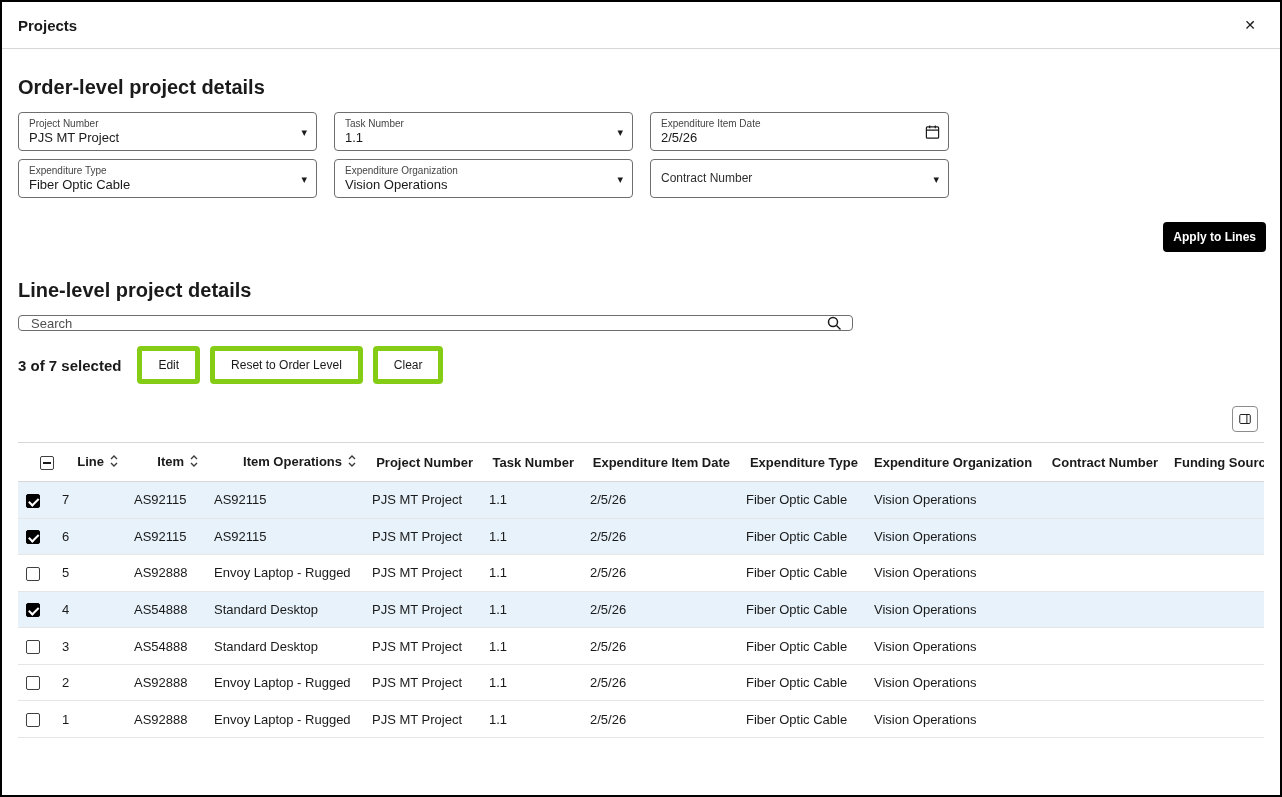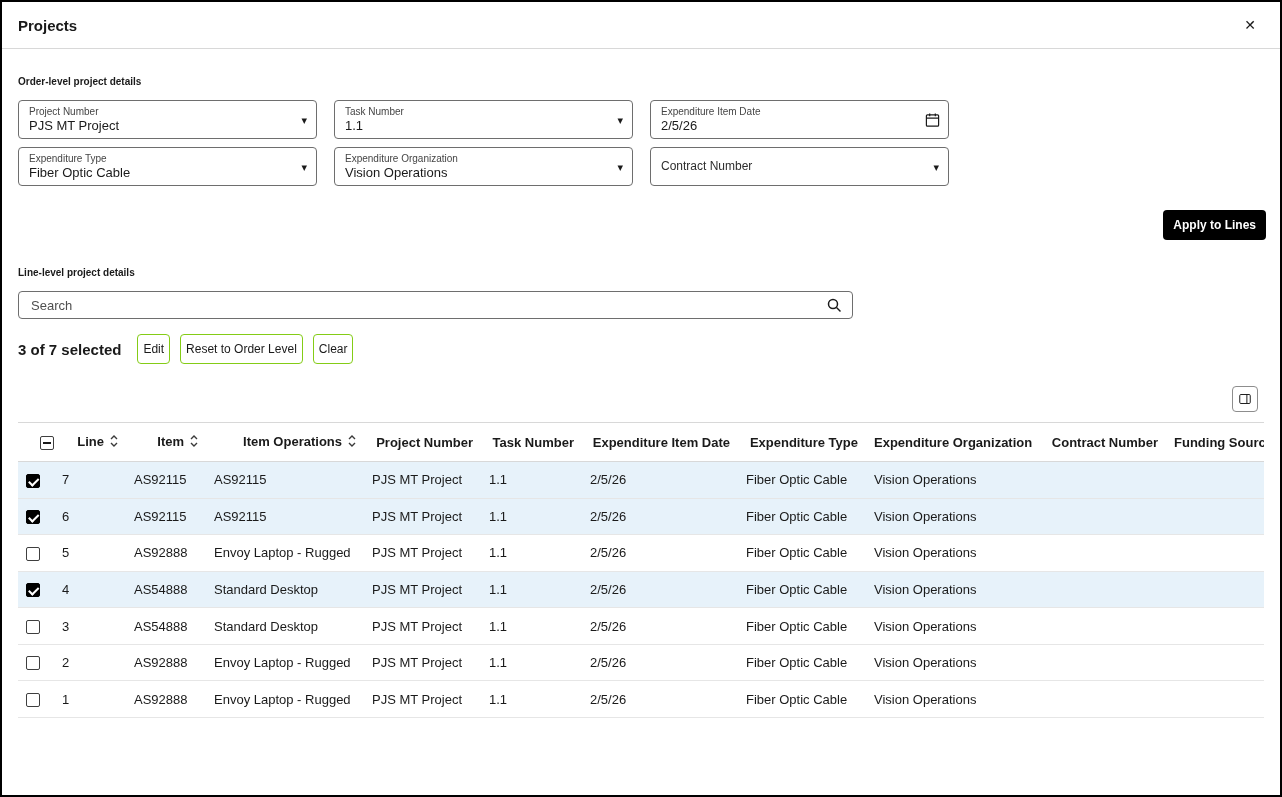--- a/index.html
+++ b/index.html
@@ -17,21 +17,21 @@
     padding:12px 18px 12px 16px; border-bottom:1px solid #d8d8d8;
   }
   .panel-title { font-size:15px; font-weight:700; }
   .close-btn {
     border:none; background:none; font-size:14px; line-height:1;
     cursor:pointer; color:#1a1a1a; padding:4px 6px;
   }
 
   
   .section { padding:0 16px; }
-  .section-title { font-size:10px; font-weight:700; margin:27px 0 13px 0; }
+  .section-title { font-size:20px; font-weight:700; margin:27px 0 13px 0; }
 
   
   .fields { display:flex; flex-wrap:wrap; gap:8px 17px; }
   .field {
     width:299px; height:39px; border:1px solid #6e6e6e; border-radius:4px;
     padding:4px 26px 4px 10px; position:relative; background:#fff;
     display:flex; flex-direction:column; justify-content:center; cursor:pointer;
   }
   .field-label { font-size:10px; color:#454545; line-height:1.2; white-space:nowrap; }
   .field-value { font-size:13px; color:#1a1a1a; line-height:1.2; white-space:nowrap; }
@@ -46,35 +46,35 @@
   
   .apply-row { display:flex; justify-content:flex-end; padding:0 14px; margin-top:24px; }
   .btn-primary {
     background:#000; color:#fff; border:none; border-radius:4px;
     font-size:12px; font-weight:700; padding:8px 10px; cursor:pointer;
     font-family:"Liberation Sans", sans-serif;
   }
 
   
   .search-box {
-    width:835px; height:28px; border:1px solid #6e6e6e; border-radius:4px;
+    width:835px; height:16px; border:1px solid #6e6e6e; border-radius:4px;
     display:flex; align-items:center; padding:0 10px; background:#fff;
   }
   .search-box input {
     flex:1; border:none; outline:none; font-size:13px; color:#1a1a1a;
     font-family:"Liberation Sans", sans-serif; background:transparent;
   }
   .search-box input::placeholder { color:#4f4f4f; }
 
   
   .sel-toolbar { display:flex; align-items:center; gap:10px; margin-top:15px; }
   .sel-summary { font-size:15px; font-weight:700; margin-right:6px; }
   .btn-secondary {
-    background:#fff; border:1px solid #84cc16; border-radius:4px;
-    font-size:12px; color:#1a1a1a; padding:7px 5px; cursor:pointer;
+    background:#fff; border:5px solid #84cc16; border-radius:4px;
+    font-size:12px; color:#1a1a1a; padding:7px 16px; cursor:pointer;
     font-family:"Liberation Sans", sans-serif;
   }
 
   
   .table-tools { display:flex; justify-content:flex-end; padding:0 22px; margin-top:22px; }
   .icon-btn {
     width:26px; height:26px; border:1px solid #8d8d8d; border-radius:4px;
     background:#fff; display:flex; align-items:center; justify-content:center; cursor:pointer;
   }
 

